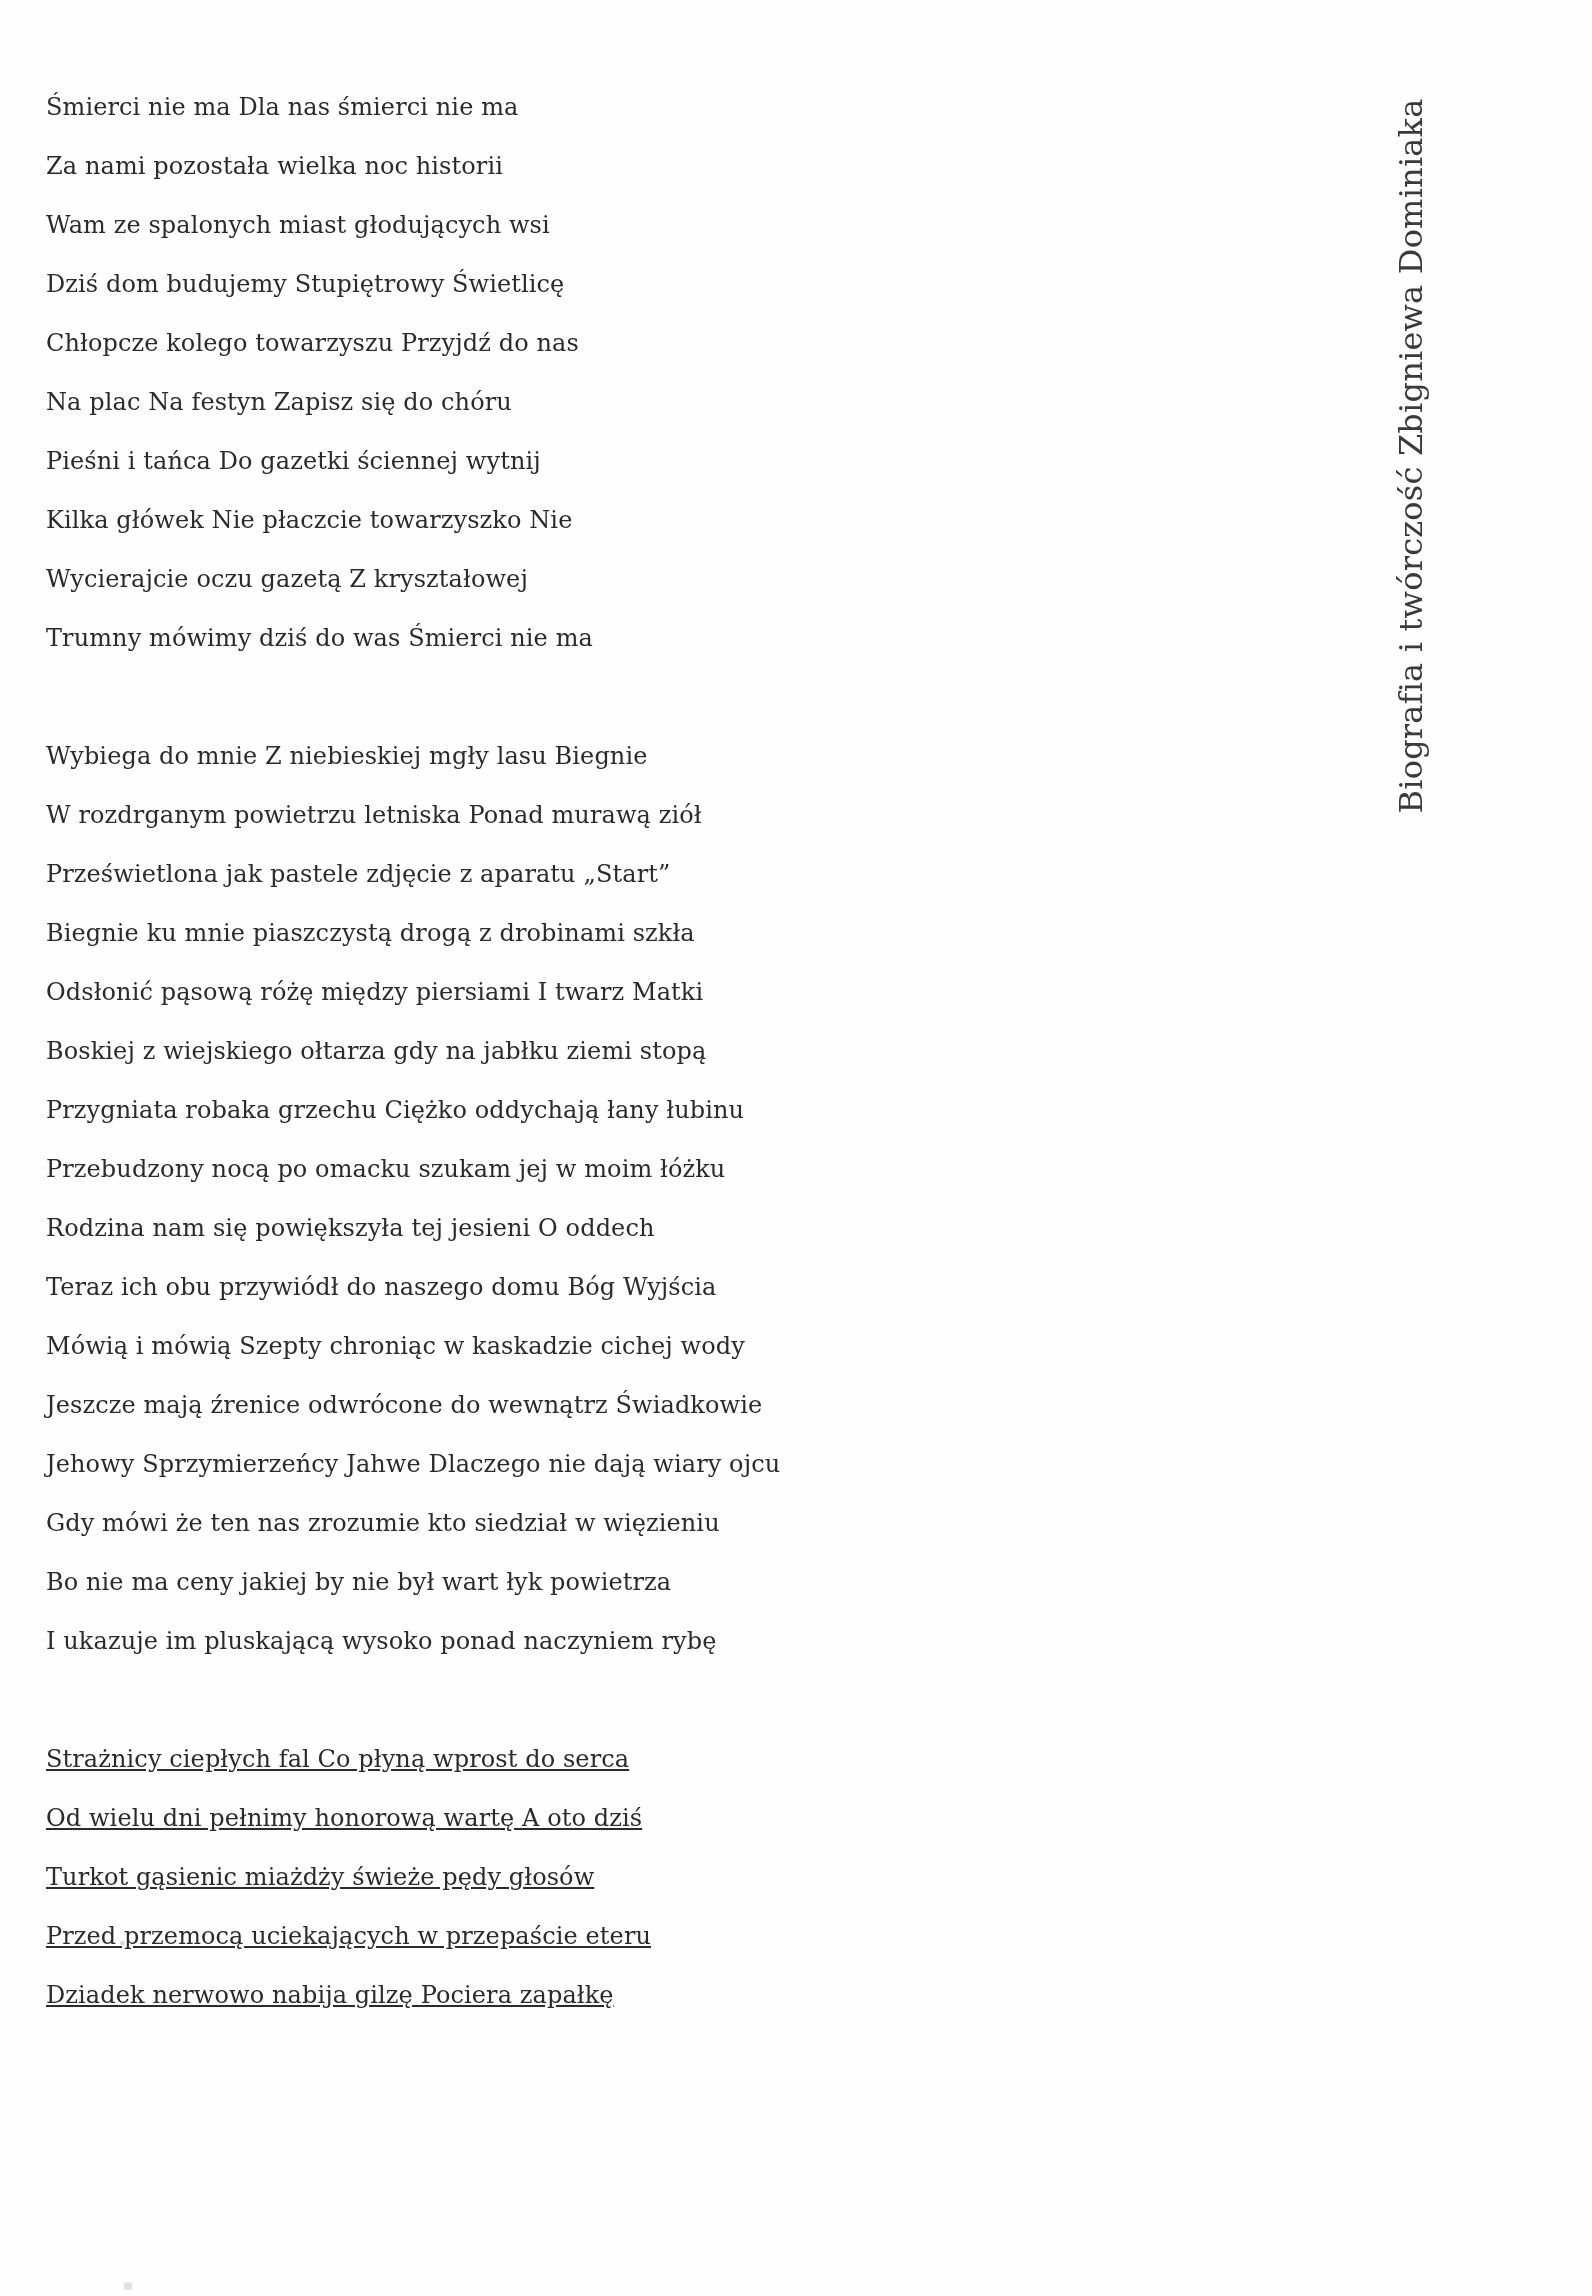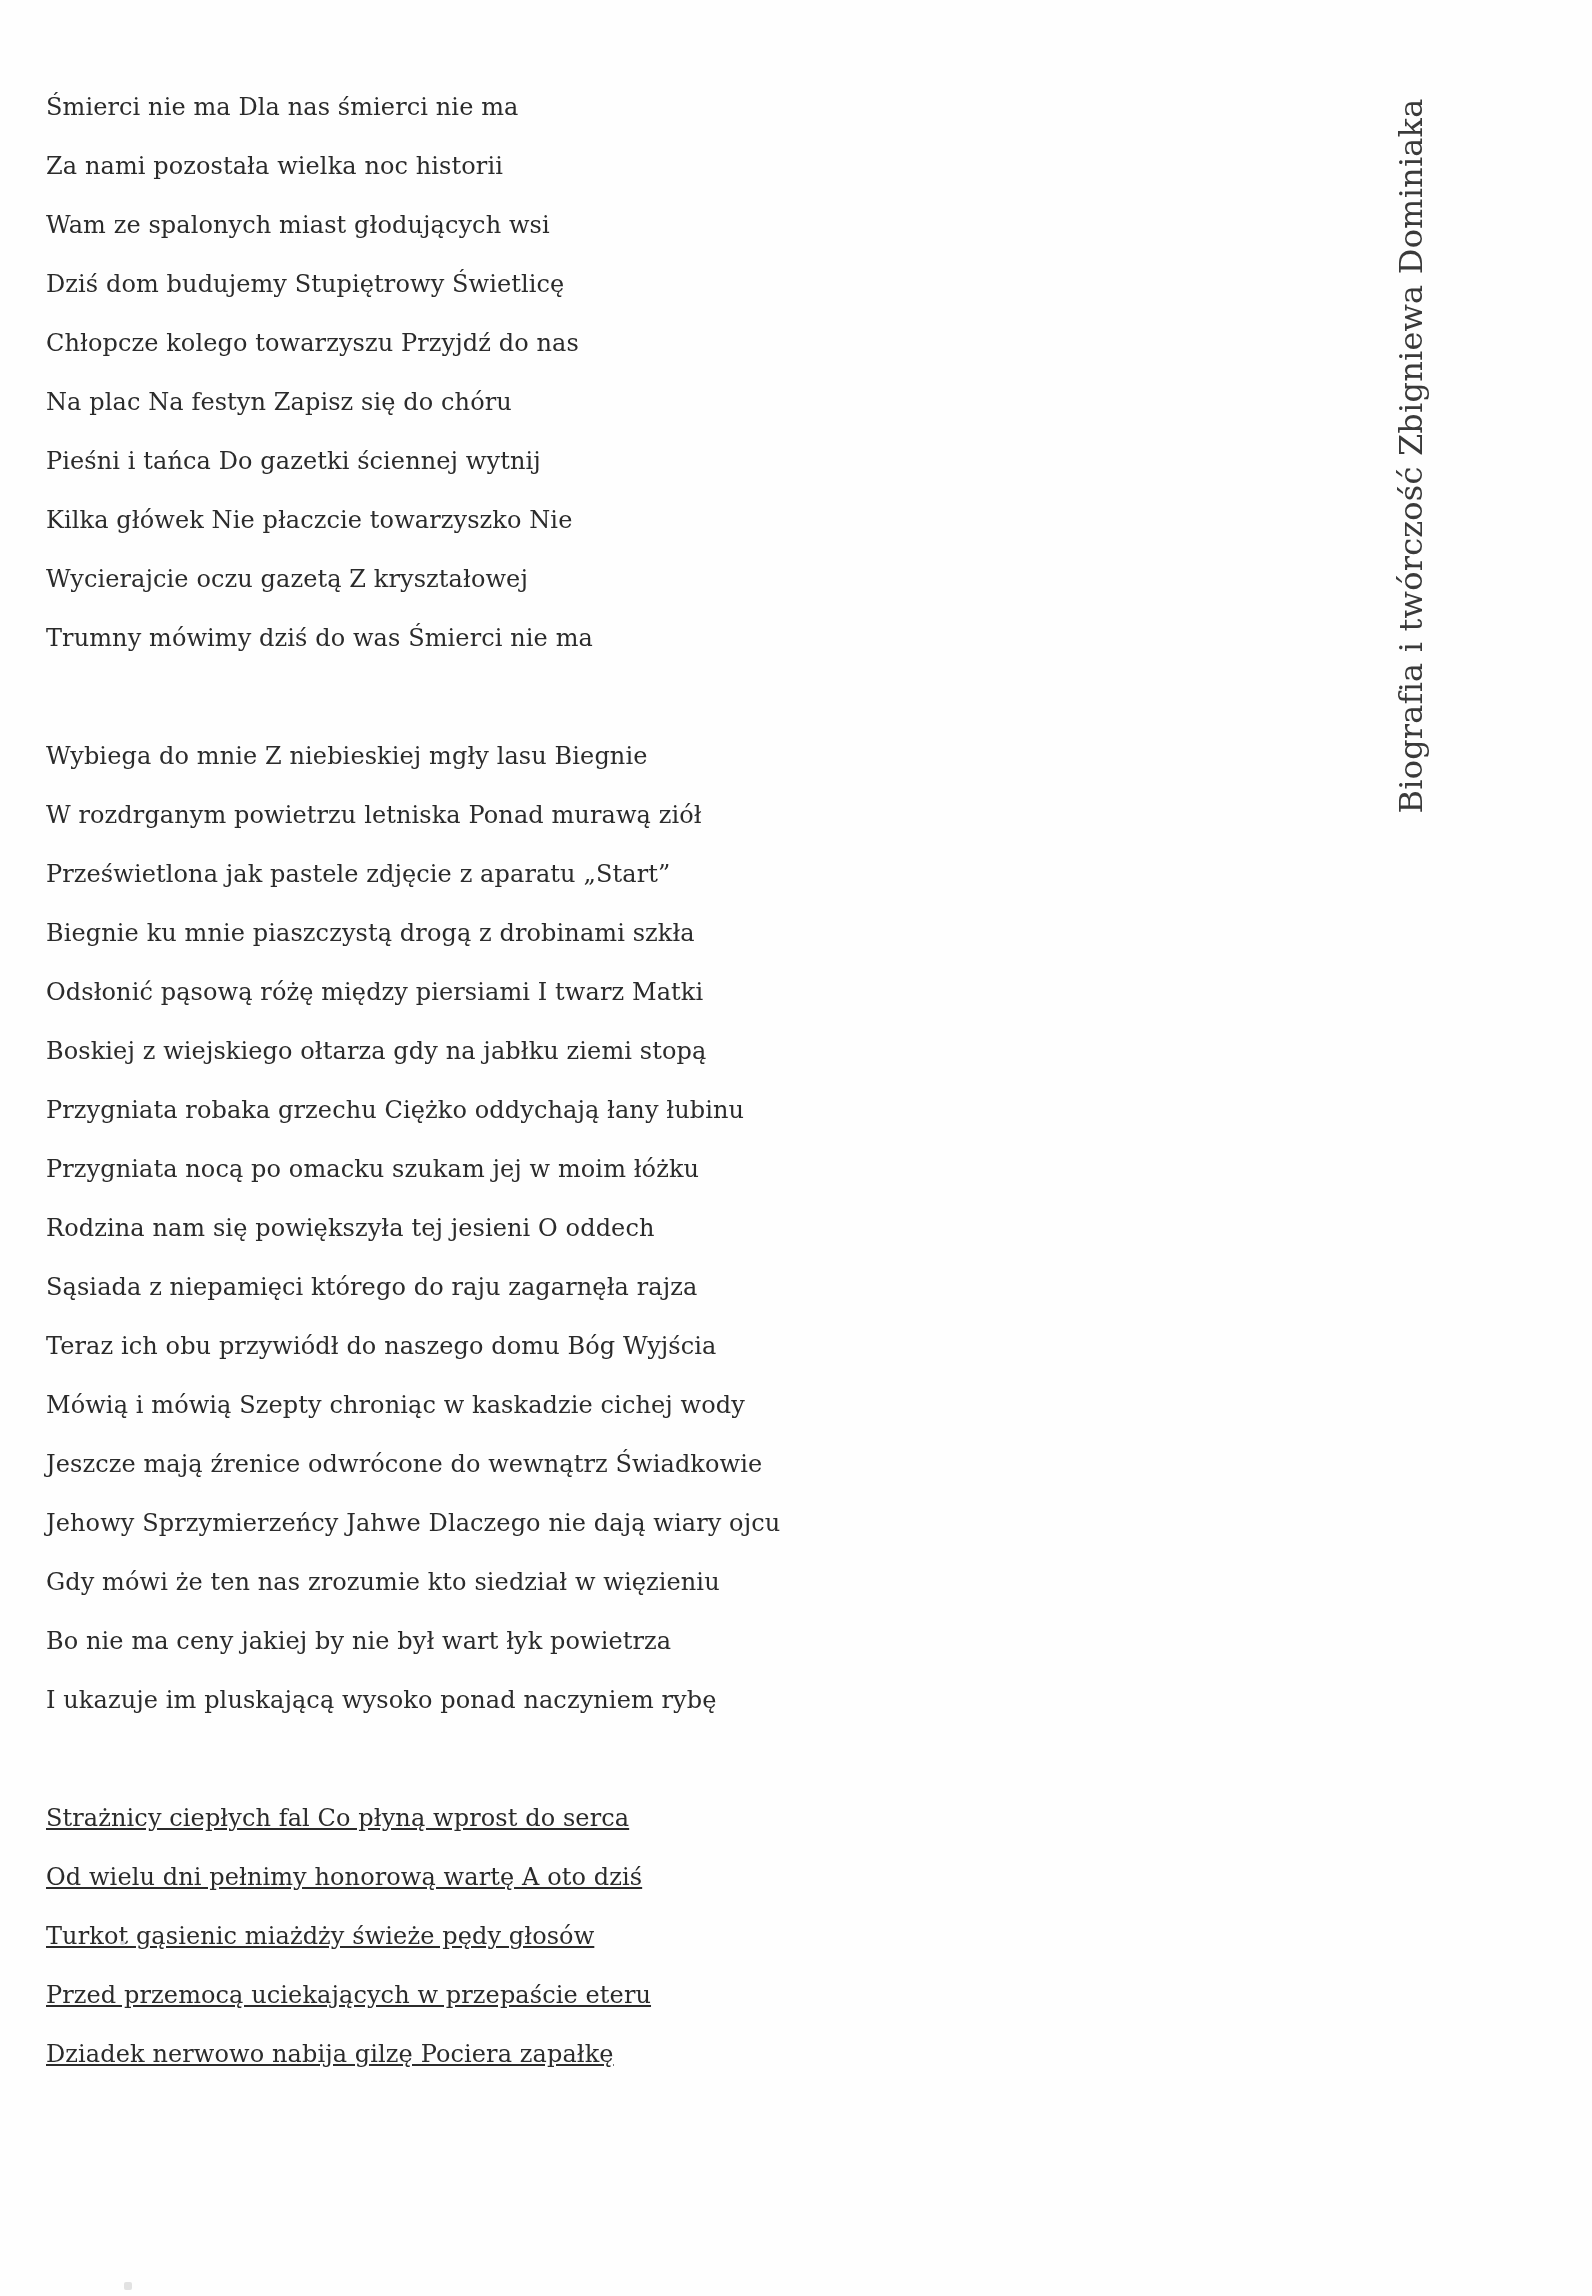--- a/index.html
+++ b/index.html
@@ -80,23 +80,22 @@
     </div>
 
     <div class="stanza">
       <span class="line">Wybiega do mnie Z niebieskiej mgły lasu Biegnie</span>
       <span class="line">W rozdrganym powietrzu letniska Ponad murawą ziół</span>
       <span class="line">Prześwietlona jak pastele zdjęcie z aparatu „Start”</span>
       <span class="line">Biegnie ku mnie piaszczystą drogą z drobinami szkła</span>
       <span class="line">Odsłonić pąsową różę między piersiami I twarz Matki</span>
       <span class="line">Boskiej z wiejskiego ołtarza gdy na jabłku ziemi stopą</span>
       <span class="line">Przygniata robaka grzechu Ciężko oddychają łany łubinu</span>
-      <span class="line">Przygniata nocą po omacku szukam jej w moim łóżku</span>
+      <span class="line">Przebudzony nocą po omacku szukam jej w moim łóżku</span>
       <span class="line">Rodzina nam się powiększyła tej jesieni O oddech</span>
-      <span class="line">Sąsiada z niepamięci którego do raju zagarnęła rajza</span>
       <span class="line">Teraz ich obu przywiódł do naszego domu Bóg Wyjścia</span>
       <span class="line">Mówią i mówią Szepty chroniąc w kaskadzie cichej wody</span>
       <span class="line">Jeszcze mają źrenice odwrócone do wewnątrz Świadkowie</span>
       <span class="line">Jehowy Sprzymierzeńcy Jahwe Dlaczego nie dają wiary ojcu</span>
       <span class="line">Gdy mówi że ten nas zrozumie kto siedział w więzieniu</span>
       <span class="line">Bo nie ma ceny jakiej by nie był wart łyk powietrza</span>
       <span class="line">I ukazuje im pluskającą wysoko ponad naczyniem rybę</span>
     </div>
 
     <div class="stanza">

